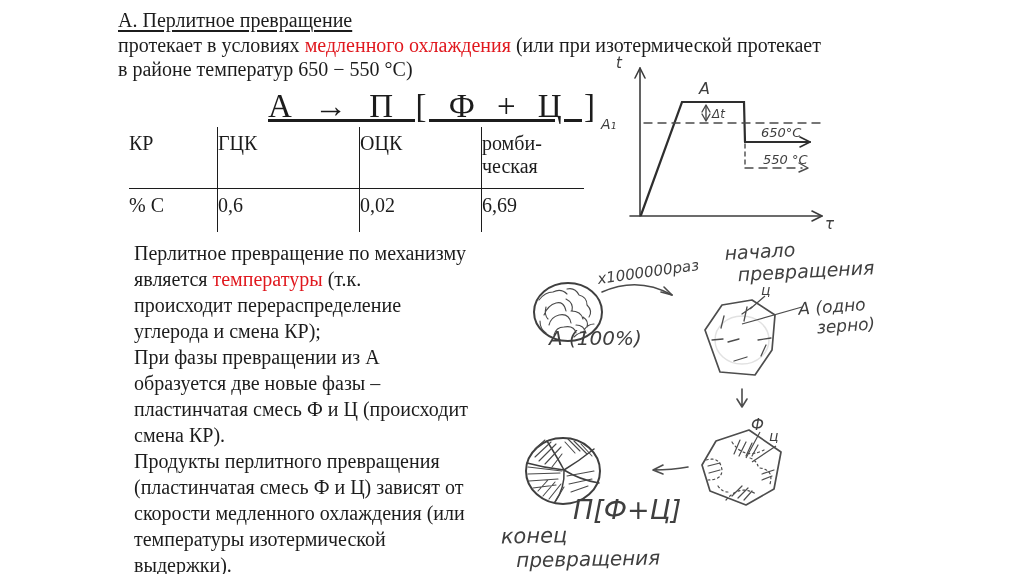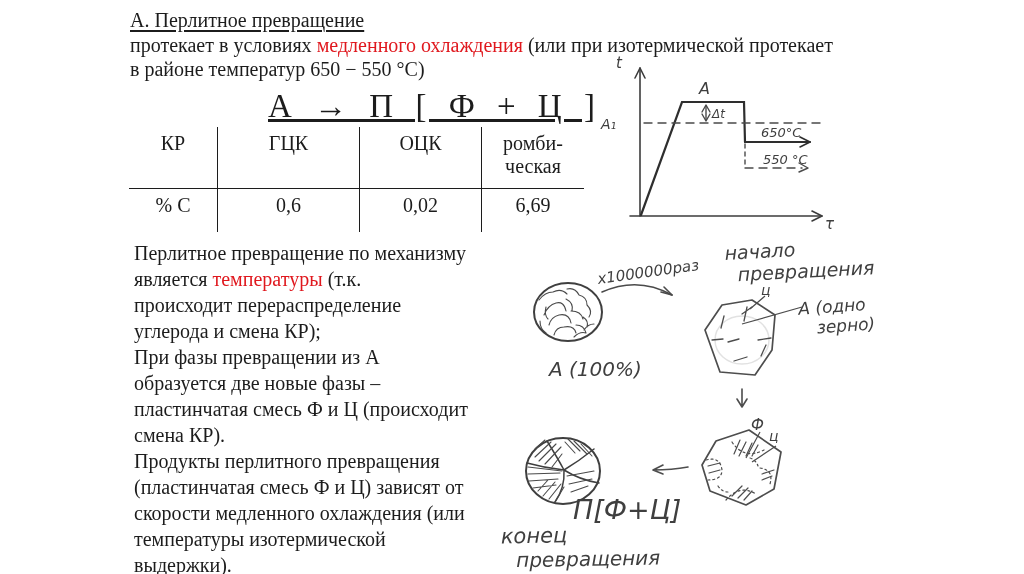--- a/index.html
+++ b/index.html
@@ -11,35 +11,35 @@
   
   .ptext{font-size:20px;line-height:24.6px;white-space:nowrap;}
   .title{text-decoration:underline;text-underline-offset:3px;}
   .red{color:#e0181e;}
   .bodytext{font-size:20px;line-height:26px;}
   .bodytext .bline{white-space:nowrap;}
   
   .formula{font-size:33px;word-spacing:12px;white-space:nowrap;letter-spacing:1px;text-decoration:underline;}
   
   .ptable{display:grid;grid-template-columns:89px 142px 122px 102px;font-size:20px;}
-  .ptable .cell{text-align:center;}
+  .ptable .cell{text-align:left;}
   .ptable .hc{border-bottom:1.6px solid #1c1c1c;padding-top:5px;height:56px;box-sizing:content-box;}
   .ptable .vc{padding-top:5px;height:38px;}
   .ptable .vr{border-right:1.4px solid #1c1c1c;}
   
   .hw{font-family:"DejaVu Sans",sans-serif;font-style:italic;color:#3f3f3f;white-space:nowrap;}
   svg{position:absolute;overflow:visible;}
   svg text{font-family:"DejaVu Sans",sans-serif;font-style:italic;fill:#3f3f3f;}
 </style>
 </head>
 <body>
 
 <div class="slide">
 
-  <div class="abs ptext" style="left:130px;top:8px;">
+  <div class="abs ptext" style="left:118px;top:8px;">
     <div class="title">А. Перлитное превращение</div>
     <div><span>протекает в условиях </span><span class="red">медленного охлаждения</span><span> (или при изотермической протекает</span></div>
     <div>в районе температур 650 − 550 °С)</div>
   </div>
 
   <div class="abs formula" style="left:268px;top:88px;">А → П [ Ф + Ц ]</div>
 
   <div class="abs ptable" style="left:129px;top:127px;">
     <div class="cell hc vr">КР</div>
     <div class="cell hc vr">ГЦК</div>
@@ -99,21 +99,21 @@
     <text x="167" y="112" font-size="13">550 °С</text>
   </svg>
 
   <svg width="170" height="110" style="left:524px;top:266px;">
     <ellipse cx="44" cy="46" rx="34" ry="29" fill="none" stroke="#3f3f3f" stroke-width="2"></ellipse>
     <path fill="none" stroke="#4a4a4a" stroke-width="1.1" stroke-linecap="round" d="M15,34 q6,-8 14,-8 M29,26 q8,-4 14,2 M43,23 q8,-2 12,6 M20,49 q4,-10 12,-12 M32,37 q8,-2 10,8 M42,33 q8,4 6,12 M55,29 q8,2 8,10 M63,39 q6,6 2,12 M25,59 q2,-8 10,-10 M35,49 q10,-2 12,8 M47,45 q10,0 12,8 M59,51 q6,4 4,10 M30,69 q2,-8 10,-8 M40,61 q10,-2 12,6 M52,59 q8,0 10,8 M22,41 q-2,8 2,12 M50,71 q6,-6 12,-4 M16,55 q0,8 6,12 M60,64 q4,-6 10,-6"></path>
     <path d="M78,26 Q114,10 148,29" fill="none" stroke="#4a4a4a" stroke-width="1.6" stroke-linecap="round"></path>
     <path d="M148,29 l-11,-3 M148,29 l-8,-8" fill="none" stroke="#4a4a4a" stroke-width="1.6" stroke-linecap="round"></path>
   </svg>
   <div class="abs hw" style="left:597px;top:263px;font-size:15px;transform:rotate(-8deg);">х1000000раз</div>
-  <div class="abs hw" style="left:549px;top:357px;font-size:20px;">А (100%)</div>
+  <div class="abs hw" style="left:549px;top:326px;font-size:20px;">А (100%)</div>
 
   <div class="abs hw" style="left:725px;top:238px;font-size:19px;transform:rotate(-3deg);">
     <div>начало</div>
     <div style="margin-left:12px;">превращения</div>
   </div>
 
   <svg width="120" height="100" style="left:698px;top:288px;">
     <ellipse cx="44" cy="52" rx="27" ry="24" fill="none" stroke="#e2e2e2" stroke-width="1.5"></ellipse>
     <polygon points="7,42 24,17 54,12 77,27 74,62 57,87 22,84" fill="none" stroke="#4d4d4d" stroke-width="1.7" stroke-linejoin="round"></polygon>
     <path fill="none" stroke="#4d4d4d" stroke-width="1.3" stroke-linecap="round" d="M26,28 l-3,12 M44,26 l10,-7 M49,19 l-3,14 M14,52 l11,-1 M30,54 l11,-3 M60,52 l13,-2 M68,57 l-5,11 M36,73 l13,-4"></path>

